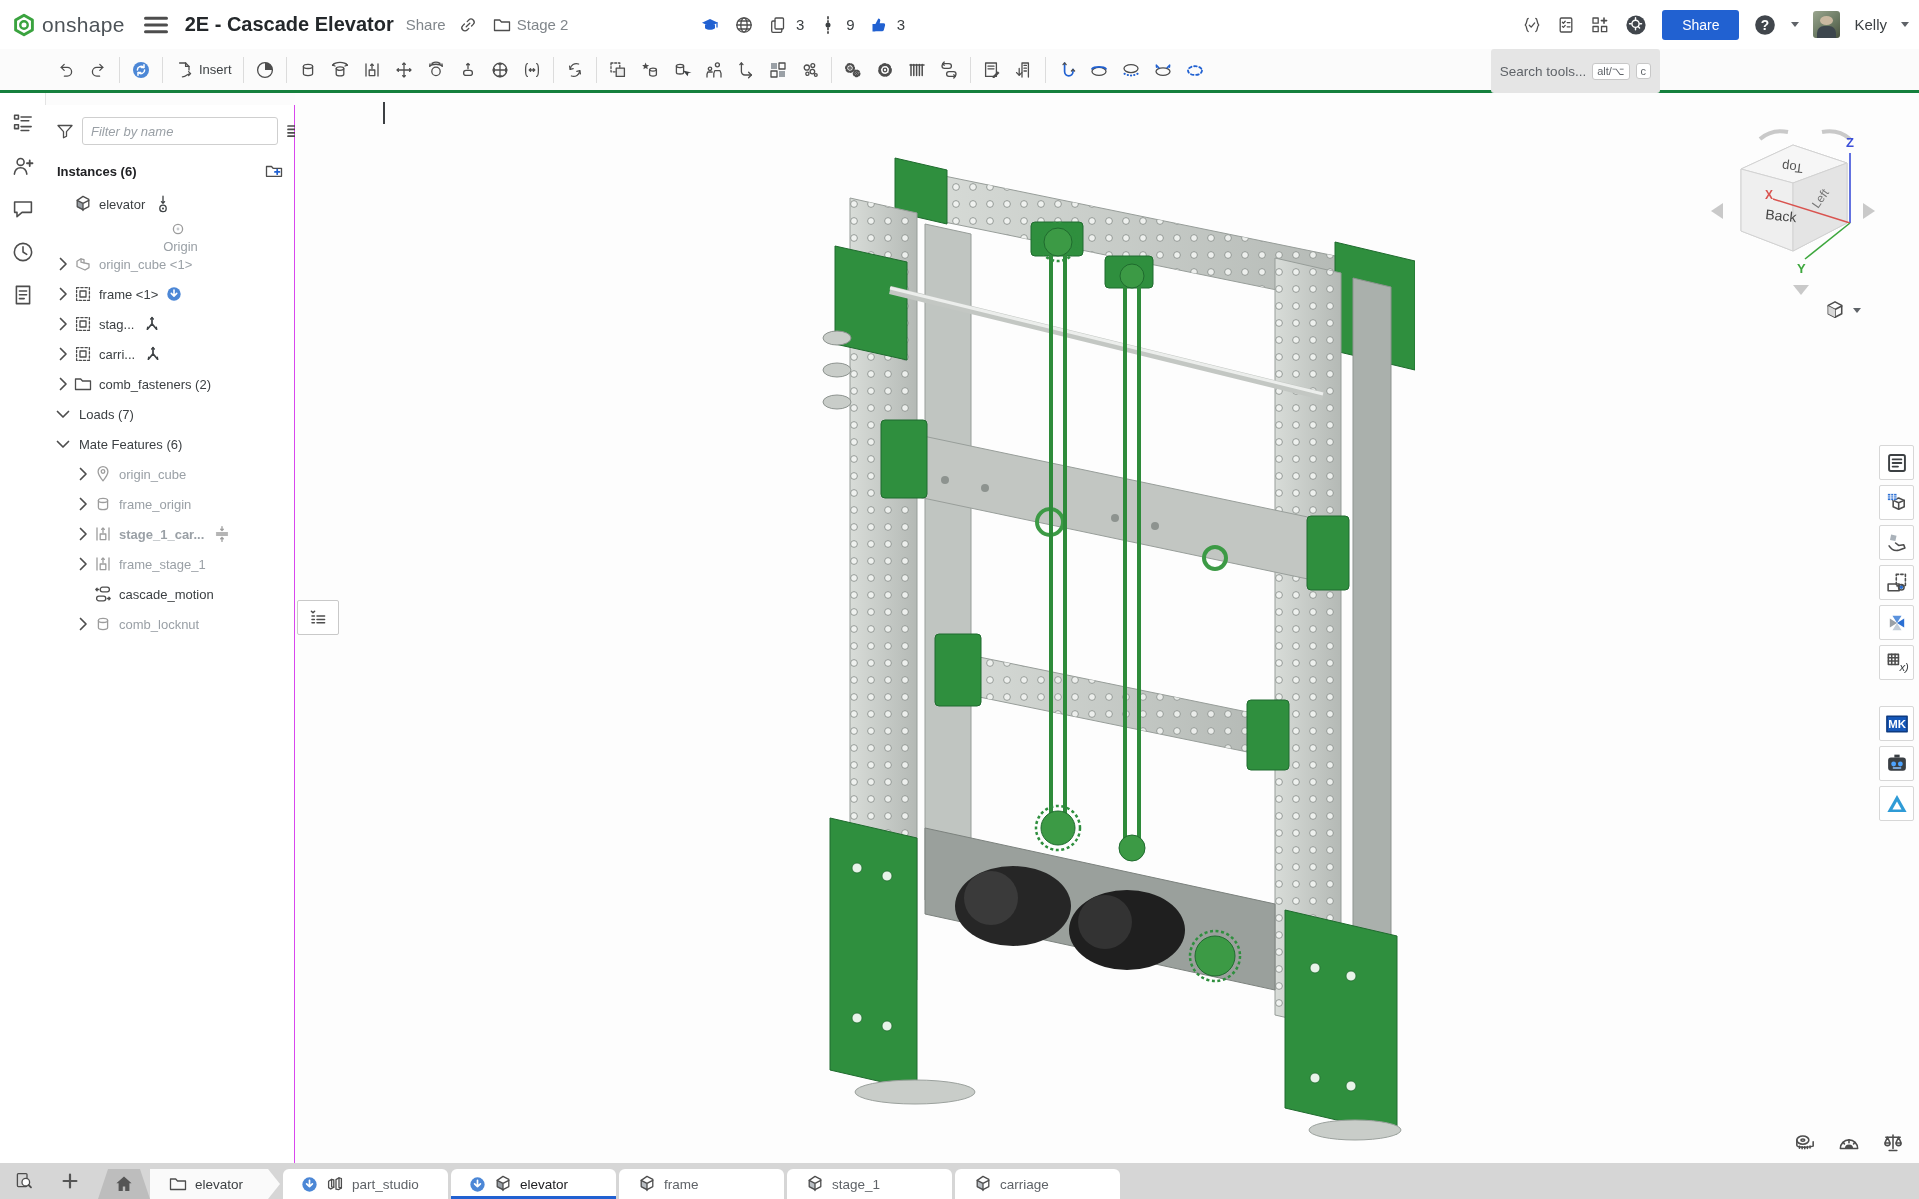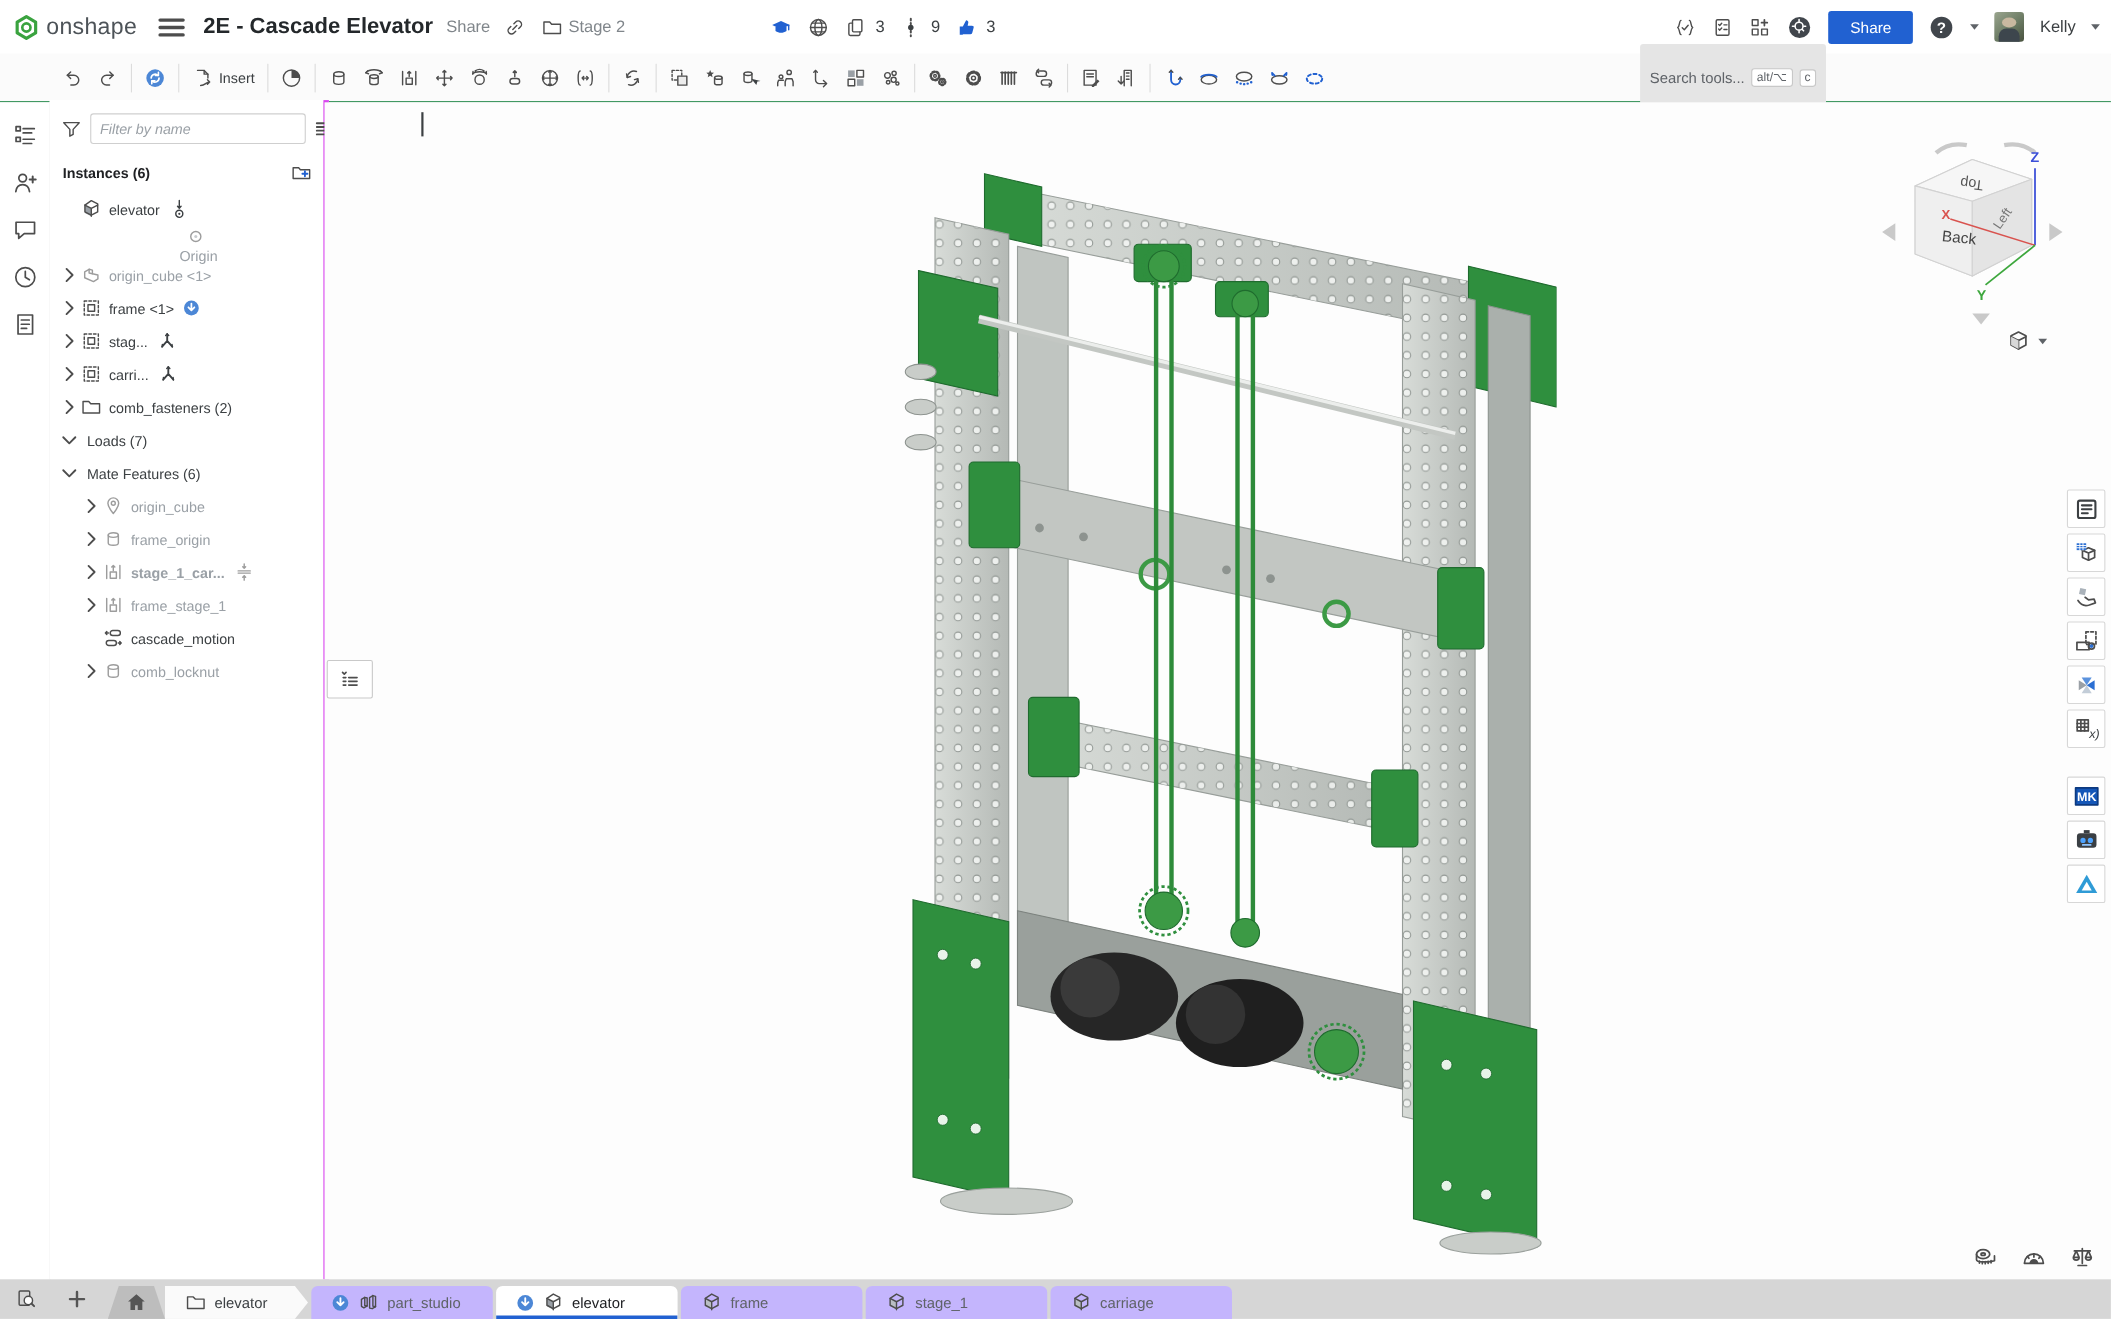--- a/index.html
+++ b/index.html
@@ -23,34 +23,34 @@
   .stat-num{font-size:15px;color:#3c4043;margin-left:-6px;}
   .topbar-right{position:absolute;right:10px;top:0;height:49px;display:flex;align-items:center;gap:14px;}
   .share-btn{background:#2161d1;color:#fff;font-size:14px;border:none;border-radius:3px;padding:7px 20px;cursor:pointer;}
   .caret{width:0;height:0;border-left:4px solid transparent;border-right:4px solid transparent;border-top:5px solid #5f6368;display:inline-block;}
   .avatar{width:27px;height:27px;border-radius:3px;background:linear-gradient(140deg,#9aa58e 0%,#6b7a63 55%,#49523f 100%);position:relative;overflow:hidden;}
   .avatar::after{content:"";position:absolute;left:7px;top:5px;width:13px;height:9px;border-radius:50%;background:#c9b8a0;}
   .avatar::before{content:"";position:absolute;left:4px;top:15px;width:19px;height:14px;border-radius:7px 7px 0 0;background:#3d464d;}
   .username{font-size:15px;color:#3c4043;}
 
   
-  #toolbar{position:absolute;left:0;top:49px;width:100%;height:44px;background:#fbfbfb;border-bottom:1px solid #15803d;display:flex;align-items:center;padding-left:50px;box-sizing:border-box;}
+  #toolbar{position:absolute;left:0;top:49px;width:100%;height:44px;background:#fbfbfb;border-bottom:3px solid #15803d;display:flex;padding-left:50px;box-sizing:border-box;}
   .tbtn{display:flex;align-items:center;gap:5px;border:none;background:transparent;height:36px;padding:0 6px;cursor:pointer;}
   .tlabel{font-size:13px;color:#3c4043;}
   .tsep{width:1px;height:26px;background:#dcdcdc;margin:0 5px;}
   .searchbox{margin-left:auto;margin-right:259px;display:flex;align-items:center;gap:6px;background:#e5e5e5;border-radius:3px;padding:22px 9px;cursor:text;}
   .searchbox .ph{font-size:13.5px;color:#5f6368;}
   .key{font-size:11px;color:#5f6368;background:#fff;border:1px solid #c8c8c8;border-radius:3px;padding:1px 4px;}
 
   
   #leftrail{position:absolute;left:0;top:93px;width:45px;bottom:36px;background:#fff;border-right:1px solid #e4e4e4;}
   .railbtn{position:absolute;left:11px;width:24px;height:24px;cursor:pointer;}
 
   
-  #panel{position:absolute;left:45px;top:91px;width:249px;bottom:36px;background:#fff;border-right:5px solid #d946ef;font-size:13px;color:#3c4043;}
+  #panel{position:absolute;left:45px;top:105px;width:249px;bottom:36px;background:#fff;border-right:1px solid #d946ef;font-size:13px;color:#3c4043;}
   .filter-row{display:flex;align-items:center;gap:7px;padding:12px 8px 8px 10px;}
   .filter-input{flex:1;border:1px solid #cfcfcf;border-radius:3px;height:26px;padding:0 8px;font-size:13px;font-style:italic;color:#9aa0a6;font-family:"Liberation Sans",sans-serif;}
   .filter-input::placeholder{color:#9aa0a6;font-style:italic;}
   .inst-head{display:flex;align-items:center;padding:8px 10px 6px 12px;font-weight:bold;color:#202124;}
   .inst-head .sp{flex:1}
   #instance-tree{margin-top:2px;}
   .trow{display:flex;align-items:center;height:30px;padding-right:4px;cursor:pointer;}
   .trow .chev{width:20px;height:16px;display:flex;align-items:center;justify-content:center;margin-left:8px;}
   .trow .chev.down svg{transform:rotate(90deg);}
   .trow .chev.empty{visibility:hidden;}
@@ -71,21 +71,21 @@
   .app-tab{width:33px;height:33px;background:#fff;border:1px solid #d7d7d7;border-radius:2px;display:flex;align-items:center;justify-content:center;cursor:pointer;}
   .app-gap{height:16px;}
   #canvas-tools{position:absolute;right:14px;bottom:8px;display:flex;gap:20px;}
   #canvas-tools .ic{cursor:pointer;width:24px;height:24px;}
 
   
   #tabbar{position:absolute;left:0;bottom:0;width:100%;height:36px;background:#d6d6d6;display:flex;align-items:flex-end;}
   .bar-left{display:flex;align-items:center;height:36px;gap:26px;padding:0 18px 0 14px;}
   .home-tab{height:30px;background:#bdbdbd;display:flex;align-items:center;padding:0 16px;clip-path:polygon(0 100%,10px 0,calc(100% - 10px) 0,100% 100%);cursor:pointer;}
   #tab-list{display:flex;align-items:flex-end;height:36px;}
-  .tab{height:30px;display:flex;align-items:center;gap:7px;padding:0 18px;background:#c4b5fd;border-radius:6px 6px 0 0;margin-right:3px;font-size:13.5px;color:#5f6368;min-width:165px;box-sizing:border-box;cursor:pointer;}
+  .tab{height:30px;display:flex;align-items:center;gap:7px;padding:0 18px;background:#ffffff;border-radius:6px 6px 0 0;margin-right:3px;font-size:13.5px;color:#5f6368;min-width:165px;box-sizing:border-box;cursor:pointer;}
   .tab.crumb{background:#fafafa;border-radius:0;clip-path:polygon(0 0,calc(100% - 12px) 0,100% 50%,calc(100% - 12px) 100%,0 100%);padding-right:26px;min-width:130px;color:#3c4043;}
   .tab.active{background:#fff;color:#202124;box-shadow:inset 0 -3px 0 #2161d1;}
   .tab .badge{width:17px;height:17px;}
 
   svg text{font-family:"Liberation Sans",sans-serif;}
 </style>
 </head>
 <body>
 
 <div id="app">

